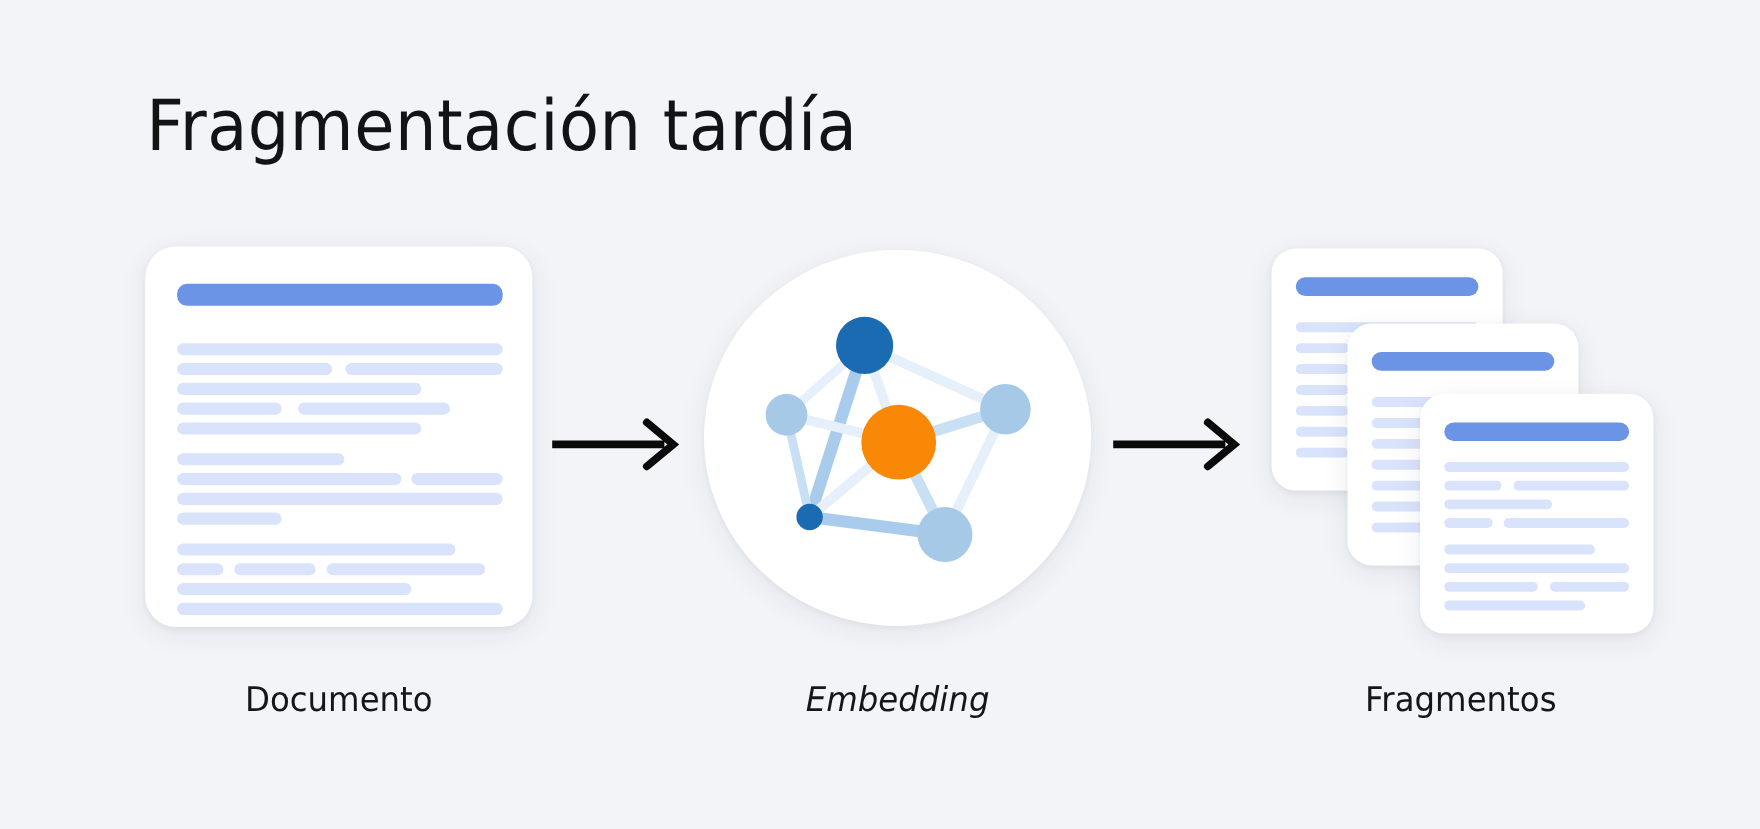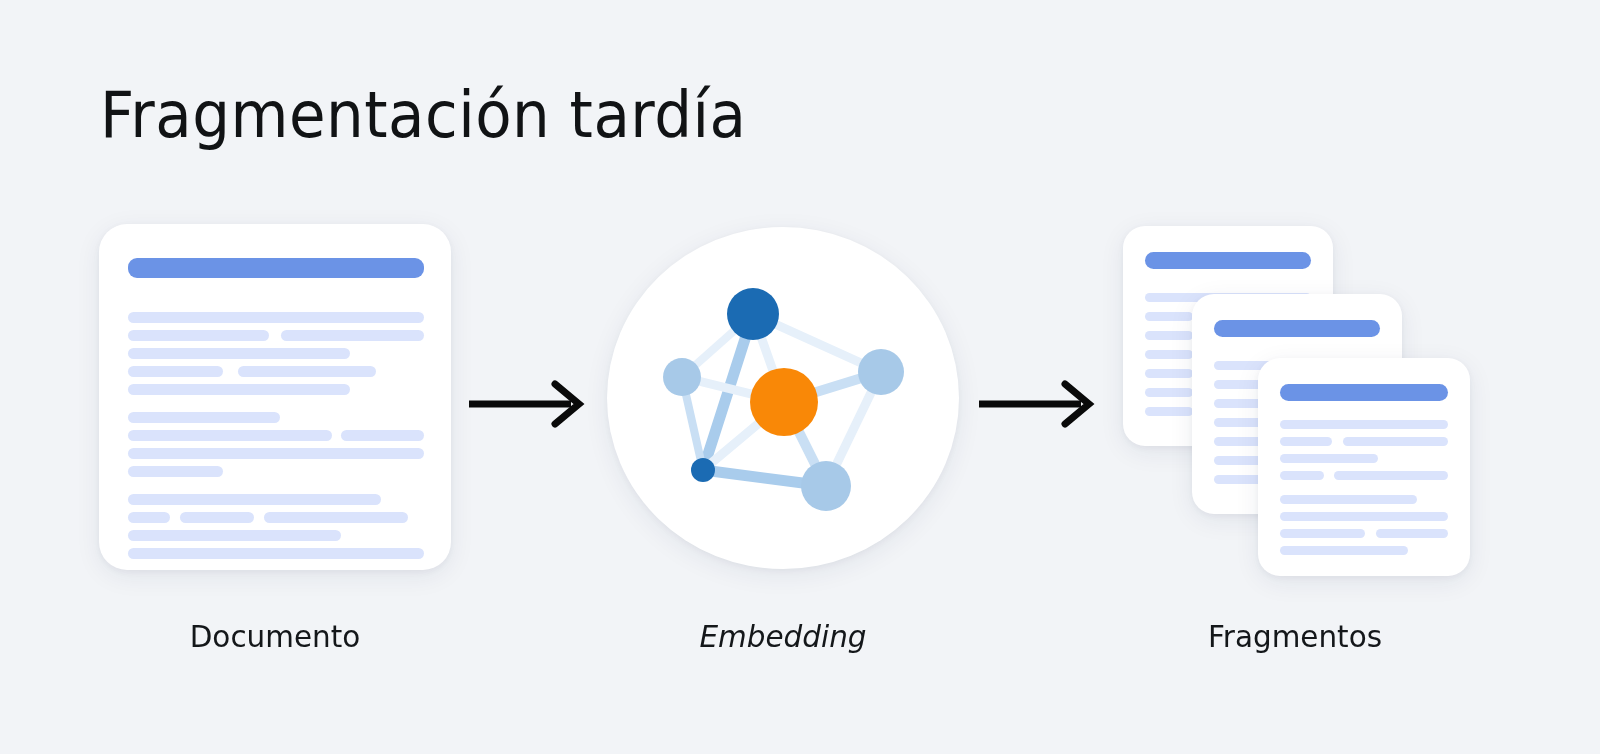--- a/index.html
+++ b/index.html
@@ -10,20 +10,21 @@
     width: 1600px;
     height: 754px;
     background: #F2F4F7;
     font-family: "DejaVu Sans", sans-serif;
     overflow: hidden;
   }
   #stage {
     position: relative;
     width: 1316px;
     height: 754px;
+    margin-left: 33px;
   }
 
   
   #title {
     position: absolute;
     left: 100px;
     top: 78px;
     font-family: "DejaVu Sans", sans-serif;
     font-size: 64px;
     font-weight: 400;

